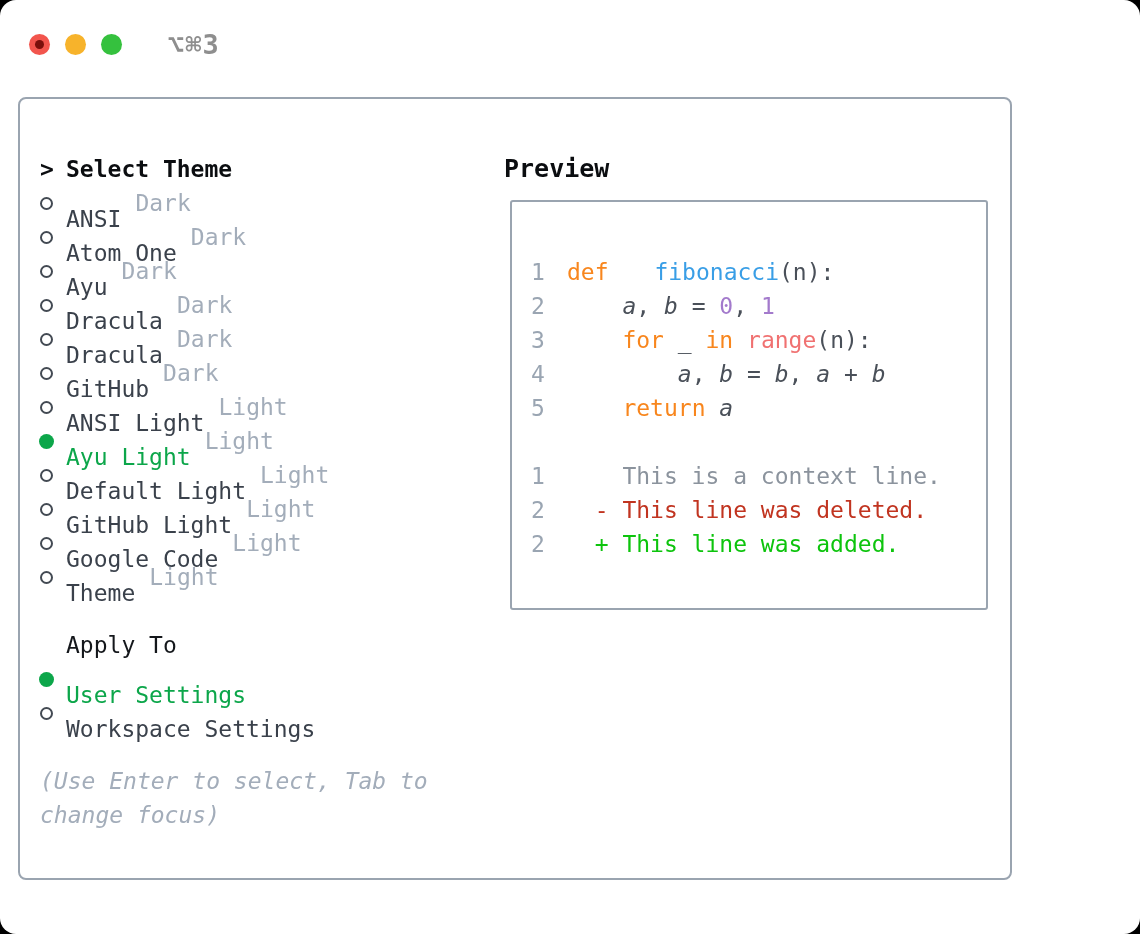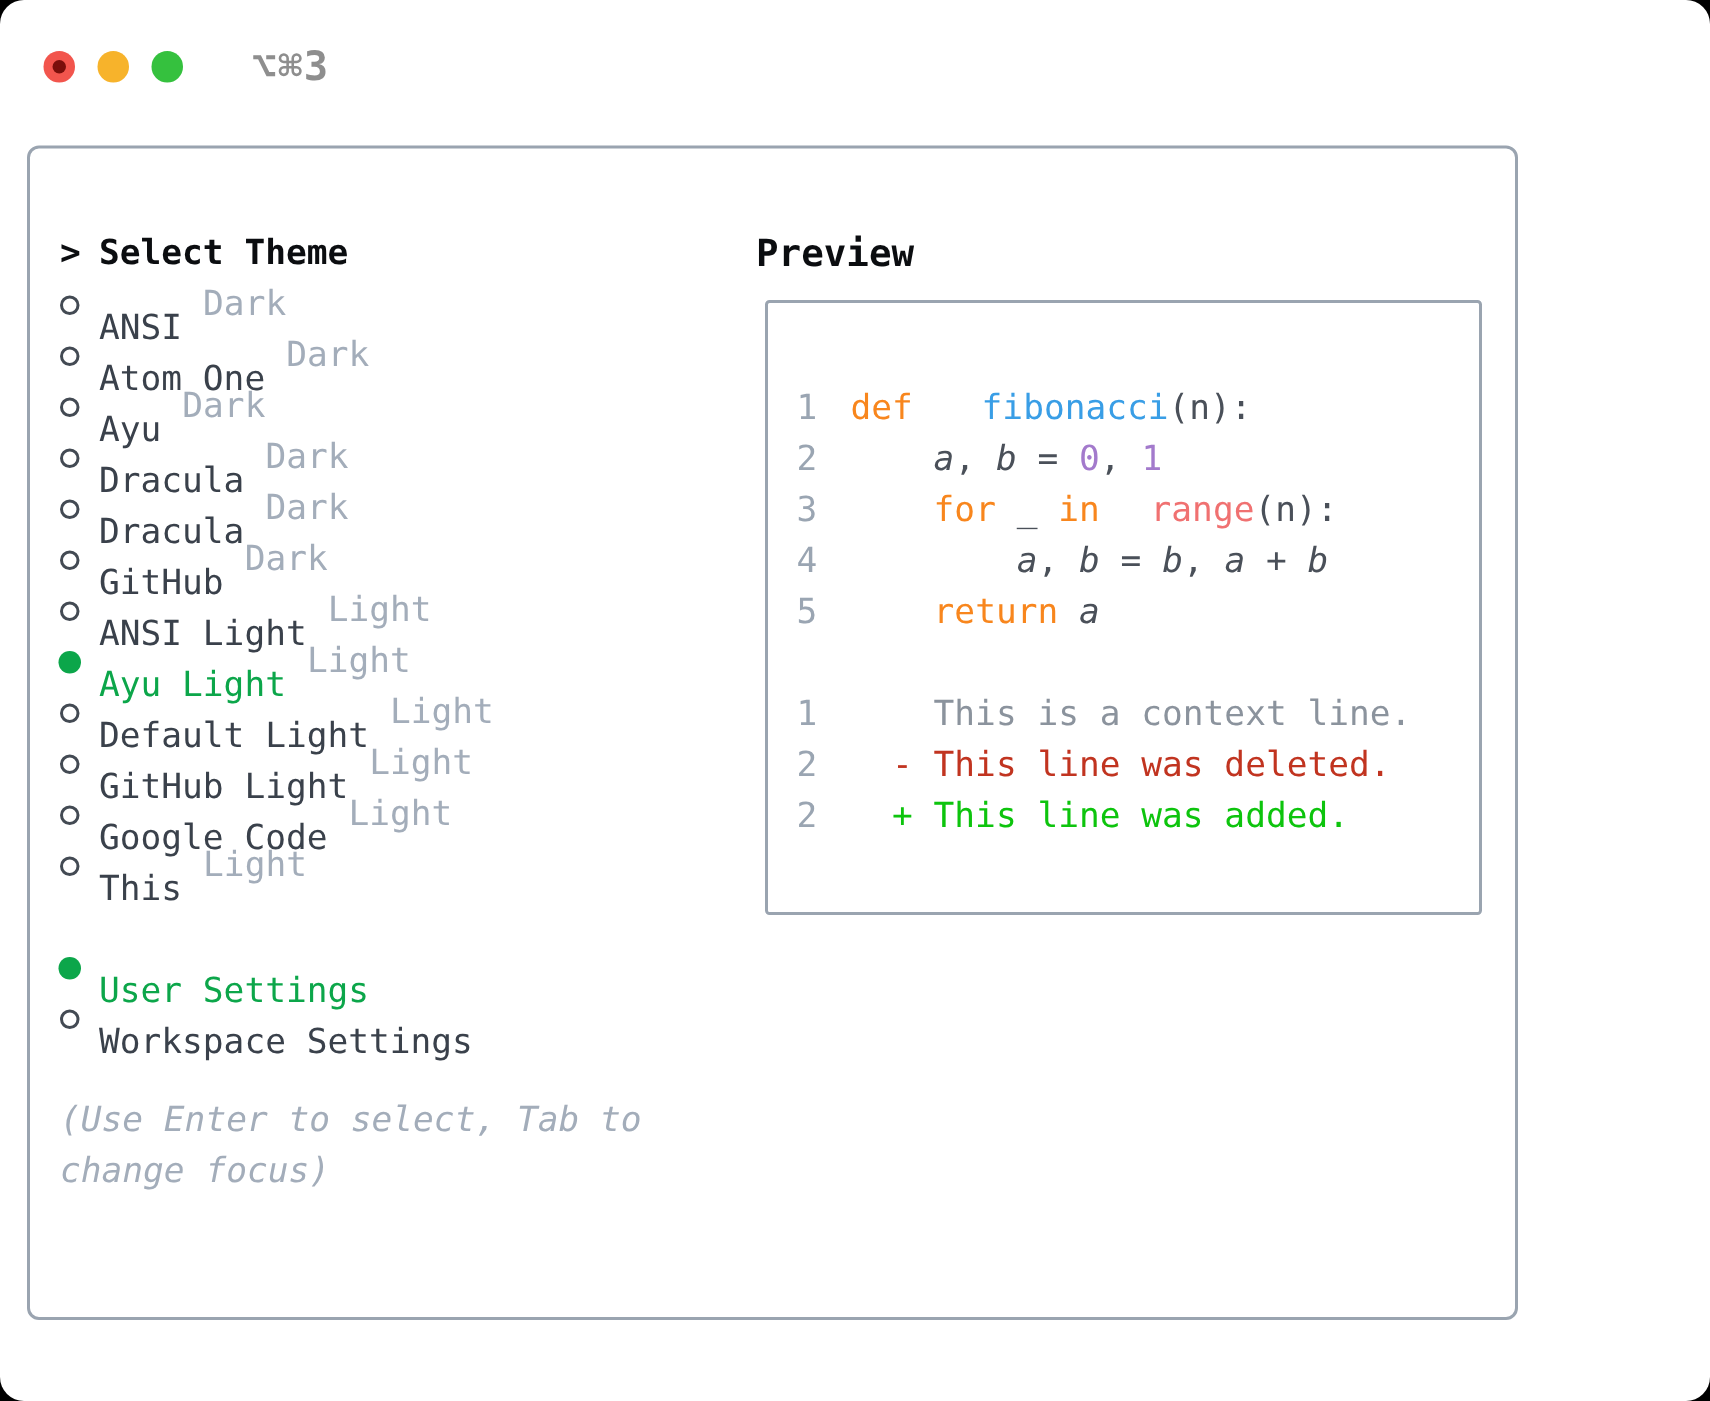--- a/index.html
+++ b/index.html
@@ -44,21 +44,21 @@
     font-weight:bold;font-size:25px;color:var(--heading);}
   .preview-box{
     position:absolute;left:490px;top:101px;width:478px;height:410px;
     border:2px solid var(--border);border-radius:3px;box-sizing:border-box;
     padding:53px 0 0 19px;background:#fff;
   }
   .pline{display:flex;align-items:center;height:34px;font-size:23px;white-space:pre;}
   .pline .ln{width:36px;flex:none;color:var(--line-number);}
   .c-kw{color:var(--code-keyword);}
   .c-fn{color:var(--code-function);margin-left:32px;}
-  .c-call{color:var(--code-call);margin-left:20px;}
+  .c-call{color:var(--code-call);}
   .c-num{color:var(--code-number);}
   .c-def{color:var(--code-default);}
   .c-var{color:var(--code-default);font-style:italic;}
   .d-context{color:var(--diff-context);}
   .d-deleted{color:var(--diff-deleted);}
   .d-added{color:var(--diff-added);}
 </style>
 </head>
 <body>
 
@@ -88,25 +88,29 @@
           <div class="row"><span class="marker"><span class="radio"></span></span><span class="theme-name">Atom One</span><span class="tag">Dark</span></div>
           <div class="row"><span class="marker"><span class="radio"></span></span><span class="theme-name">Ayu</span><span class="tag">Dark</span></div>
           <div class="row"><span class="marker"><span class="radio"></span></span><span class="theme-name">Dracula</span><span class="tag">Dark</span></div>
           <div class="row"><span class="marker"><span class="radio"></span></span><span class="theme-name">Dracula</span><span class="tag">Dark</span></div>
           <div class="row"><span class="marker"><span class="radio"></span></span><span class="theme-name">GitHub</span><span class="tag">Dark</span></div>
           <div class="row"><span class="marker"><span class="radio"></span></span><span class="theme-name">ANSI Light</span><span class="tag">Light</span></div>
           <div class="row"><span class="marker"><span class="radio on"></span></span><span class="theme-name sel">Ayu Light</span><span class="tag">Light</span></div>
           <div class="row"><span class="marker"><span class="radio"></span></span><span class="theme-name">Default Light</span><span class="tag">Light</span></div>
           <div class="row"><span class="marker"><span class="radio"></span></span><span class="theme-name">GitHub Light</span><span class="tag">Light</span></div>
           <div class="row"><span class="marker"><span class="radio"></span></span><span class="theme-name">Google Code</span><span class="tag">Light</span></div>
-          <div class="row"><span class="marker"><span class="radio"></span></span><span class="theme-name">This</span><span class="tag">Light</span></div>
+          <div class="row"><span class="marker"><span class="radio"></span></span><span class="theme-name">Theme</span><span class="tag">Light</span></div>
         </div>
 
       <div class="spacer"></div>
 
+      <div class="row">
+        <span class="marker"></span>
+        <span class="subhdr">Apply To</span>
+      </div>
 
       <div id="apply-list">
           <div class="row"><span class="marker"><span class="radio on"></span></span><span class="theme-name sel">User Settings</span></div>
           <div class="row"><span class="marker"><span class="radio"></span></span><span class="theme-name">Workspace Settings</span></div>
         </div>
 
       <div class="spacer"></div>
 
       <div class="hint">(Use Enter to select, Tab to change focus)</div>
     </div>

